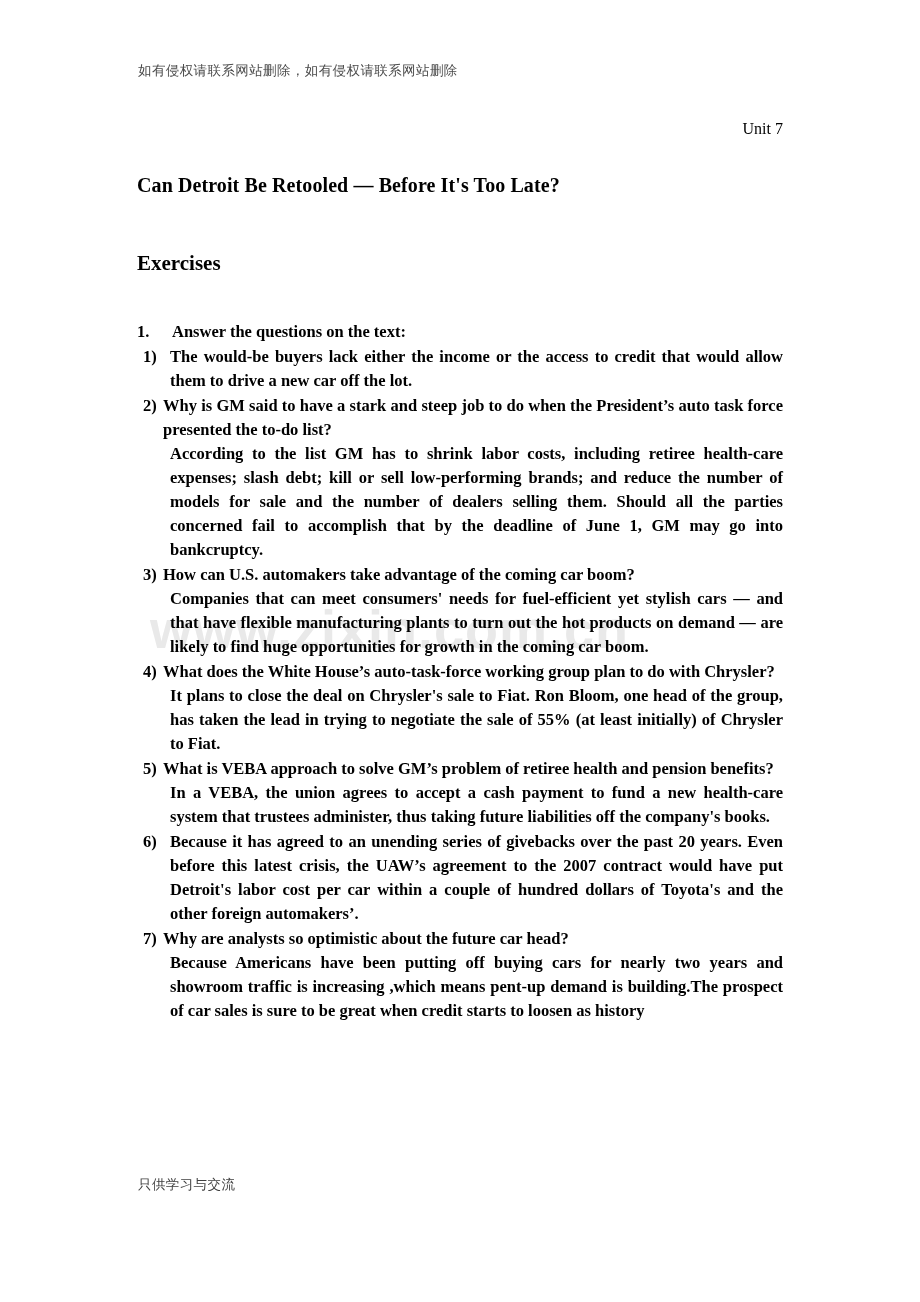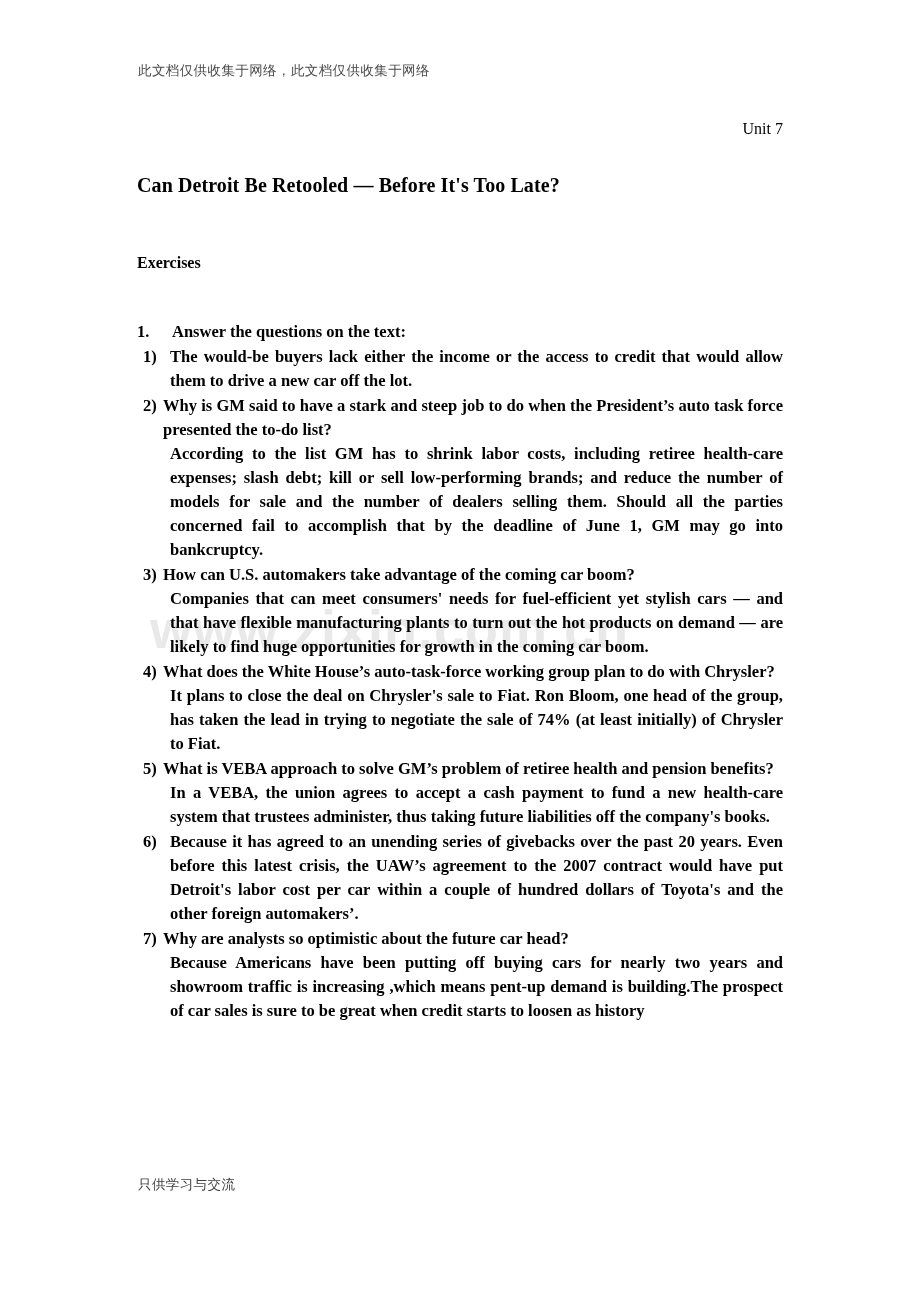--- a/index.html
+++ b/index.html
@@ -84,21 +84,21 @@
 
   .doc-title {
     font-size: 20px;
     font-weight: bold;
     line-height: 26px;
     margin: 32px 0 0 0;
     letter-spacing: 0.1px;
   }
 
   .section-heading {
-    font-size: 16px;
+    font-size: 21px;
     font-weight: bold;
     line-height: 24px;
     margin: 53px 0 0 0;
   }
 
   
   .task {
     position: relative;
     margin: 45px 0 0 0;
     padding-left: 35px;
@@ -148,21 +148,21 @@
     text-align: justify;
   }
 </style>
 </head>
 <body>
 
 <div class="page">
 
   <div class="watermark">www.zixin.com.cn</div>
 
-  <div class="doc-header">此文档仅供收集于网络，此文档仅供收集于网络</div>
+  <div class="doc-header">如有侵权请联系网站删除，如有侵权请联系网站删除</div>
 
   <div class="content">
 
     <div class="unit-line">Unit 7</div>
 
     <div class="doc-title">Can Detroit Be Retooled — Before It's Too Late?</div>
 
     <div class="section-heading">Exercises</div>
 
     <div class="task">
@@ -183,21 +183,21 @@
 
     <div class="qa">
       <span class="q-num">3)</span>
       <p class="question">How can U.S. automakers take advantage of the coming car boom?</p>
       <p class="answer">Companies that can meet consumers' needs for fuel-efficient yet stylish cars — and that have flexible manufacturing plants to turn out the hot products on demand — are likely to find huge opportunities for growth in the coming car boom.</p>
     </div>
 
     <div class="qa">
       <span class="q-num">4)</span>
       <p class="question">What does the White House’s auto-task-force working group plan to do with Chrysler?</p>
-      <p class="answer">It plans to close the deal on Chrysler's sale to Fiat. Ron Bloom, one head of the group, has taken the lead in trying to negotiate the sale of 74% (at least initially) of Chrysler to Fiat.</p>
+      <p class="answer">It plans to close the deal on Chrysler's sale to Fiat. Ron Bloom, one head of the group, has taken the lead in trying to negotiate the sale of 55% (at least initially) of Chrysler to Fiat.</p>
     </div>
 
     <div class="qa">
       <span class="q-num">5)</span>
       <p class="question">What is VEBA approach to solve GM’s problem of retiree health and pension benefits?</p>
       <p class="answer">In a VEBA, the union agrees to accept a cash payment to fund a new health-care system that trustees administer, thus taking future liabilities off the company's books.</p>
     </div>
 
     <div class="qa">
       <span class="q-num">6)</span>

